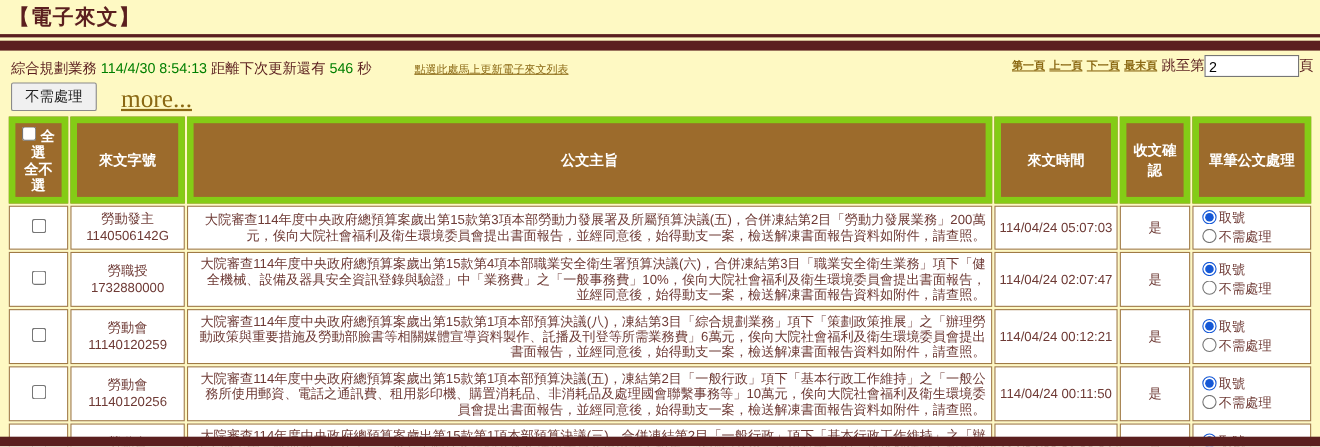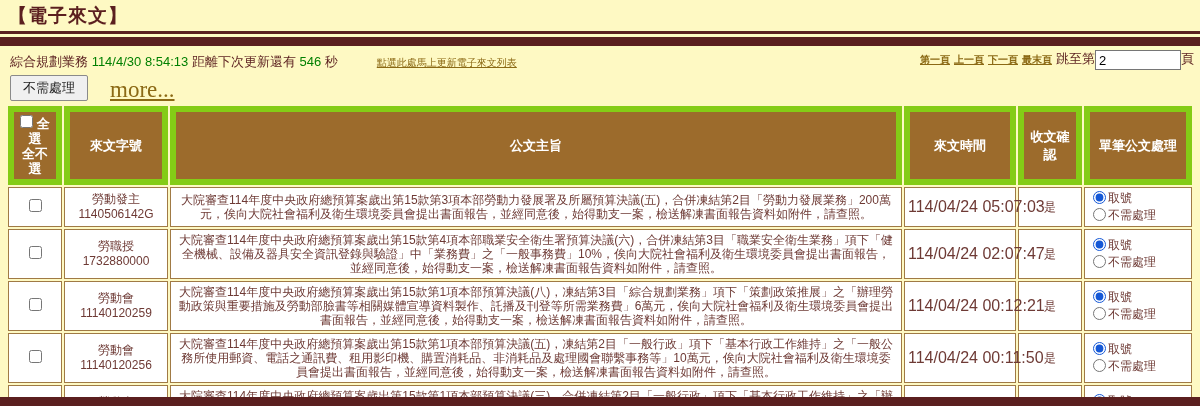--- a/index.html
+++ b/index.html
@@ -25,22 +25,22 @@
 
   
   .toolbar { display: flex; align-items: flex-end; gap: 22px; padding: 4px 0 3px 10px; }
   .btn { font-family: "Liberation Sans", sans-serif; font-size: 13px; color: #222; background: #f0f0f0; border: 1px solid #8a8a8a; border-radius: 2px; padding: 3px 12px; cursor: pointer; }
   .more-link { font-family: Liberation Serif, serif; font-size: 23px; color: #8b6914; text-decoration: underline; cursor: pointer; line-height: 1; }
 
   
   table.doc-table { border-collapse: separate; border-spacing: 2px; table-layout: fixed; width: 1188px; margin: 0 6px 0 6px; }
   .doc-table th { background: #9c6b2c; color: #ffffff; font-weight: bold; font-size: 13px; border: 6px solid #84cc16; padding: 3px 2px; text-align: center; vertical-align: middle; }
   .doc-table td { background: #ffffff; border: 1px solid #a07a45; font-size: 12px; color: #6e3a35; padding: 2px 3px; text-align: center; vertical-align: middle; }
-  .doc-table td.subject { text-align: center; line-height: 14px; padding: 3px 5px; }
-  .doc-table td.time { white-space: nowrap; font-size: 16px; }
+  .doc-table td.subject { text-align: right; line-height: 14px; padding: 3px 5px; }
+  .doc-table td.time { white-space: nowrap; font-size: 12px; }
   .doc-table td.process { text-align: left; padding-left: 8px; }
   .docno { line-height: 15px; }
   .sel-head { line-height: 15px; font-size: 12px; }
   input[type="checkbox"] { width: 13px; height: 13px; accent-color: #ffffff; }
   input[type="radio"] { width: 13px; height: 13px; accent-color: #1558d6; vertical-align: -2px; margin-right: 2px; }
   .radio-line { line-height: 17px; white-space: nowrap; }
 
   
   .bottom-bar { position: absolute; left: 0; right: 0; bottom: 0; height: 9px; background: #5b1f1f; }
 </style>

